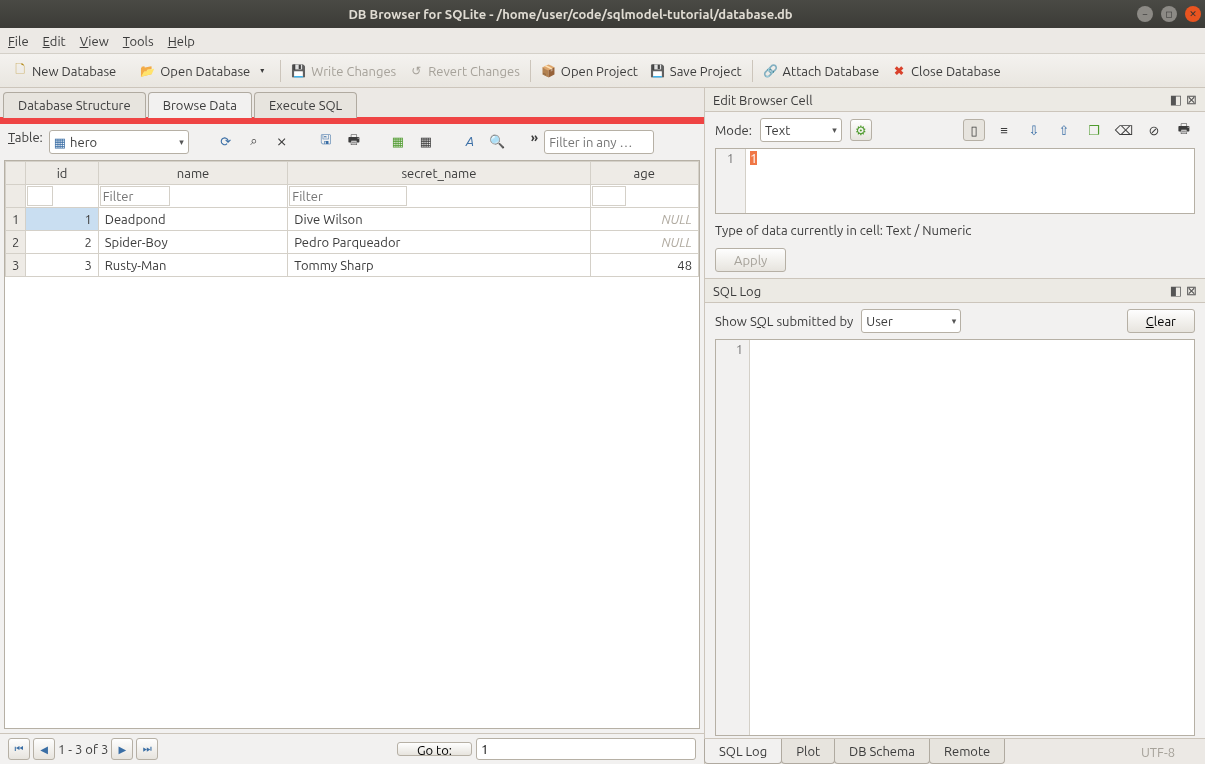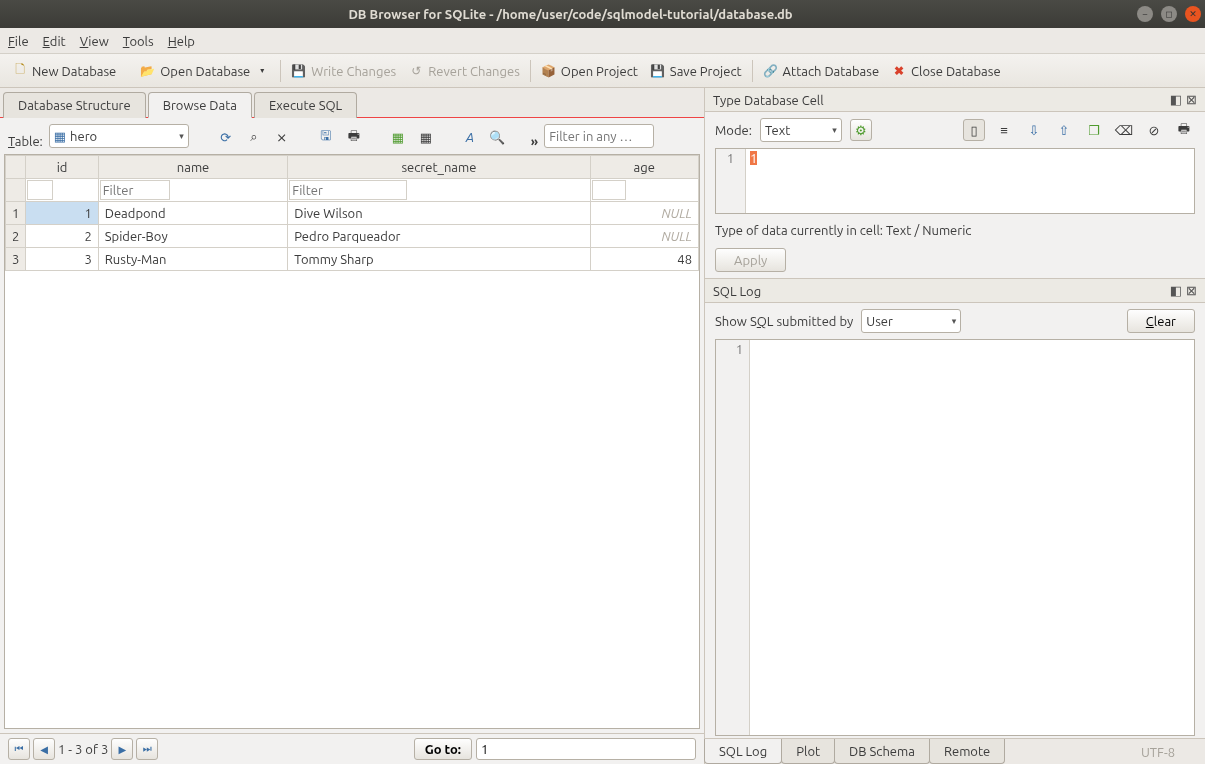--- a/index.html
+++ b/index.html
@@ -26,27 +26,27 @@
   .tb-btn .ic { width:16px; height:16px; display:flex; align-items:center; justify-content:center; font-size:12px; }
   .tb-sep { flex:0 0 1px; background:#ccc5bb; height:22px; margin:0 4px; }
   .tb-sep-wide { flex:0 0 12px; }
 
   
   .main { display:flex; height: calc(764px - 28px - 26px - 34px); }
   .left { flex: 0 0 704px; display:flex; flex-direction:column; }
   .right { flex: 1; display:flex; flex-direction:column; border-left:1px solid #ccc5bb; }
 
   
-  .tabs { display:flex; background:#ece9e5; border-bottom:1px solid #ef4444; padding-top:3px; }
+  .tabs { display:flex; background:#ece9e5; border-bottom:7px solid #ef4444; padding-top:3px; }
   .tab { padding: 5px 14px; border:1px solid #b0aaa0; border-bottom:none; background:#e7e4de; margin-right:-1px; margin-left:3px; border-radius:4px 4px 0 0; position:relative; top:1px; }
   .tab.active { background:#f2f1f0; border-bottom:1px solid #f2f1f0; font-weight:normal; }
 
   
   .browse { flex:1; display:flex; flex-direction:column; padding:0; }
-  .browse-toolbar { display:flex; align-items:flex-end; padding:6px 8px; gap:6px; }
+  .browse-toolbar { display:flex; align-items:flex-start; padding:6px 8px; gap:6px; }
   .lbl { white-space:nowrap; }
   .combo { border:1px solid #b6b0a5; background:#fff; height:24px; display:flex; align-items:center; padding:0 4px; gap:4px; border-radius:3px; min-width:140px; }
   .combo .drop { margin-left:auto; font-size:9px; color:#555; }
   .icbtn { width:22px; height:22px; display:flex; align-items:center; justify-content:center; border-radius:3px; }
   .tinput { border:1px solid #b6b0a5; height:24px; padding:0 4px; background:#fff; border-radius:3px; width:110px; }
 
   
   .grid-wrap { flex:1; margin:0 4px 4px 4px; border:1px solid #b6b0a5; background:#fff; overflow:hidden; display:flex; flex-direction:column; }
   table.grid { border-collapse: collapse; width:auto; }
   .grid th, .grid td { border:1px solid #d4d0c8; padding:3px 6px; text-align:left; height:23px; background:#fff; }
@@ -55,21 +55,21 @@
   .grid td.num { text-align:right; }
   .grid td.null { color:#b0aaa0; font-style:italic; text-align:right;margin-left:25px; }
   .grid input.filt { border:1px solid #d4d0c8; width:100%; height:20px; padding:0 2px; background:#fff; color:#888; }
   .grid td.sel { background:#c9def1; }
 
   
   .pager { display:flex; align-items:center; padding:4px 8px; border-top:1px solid #ccc5bb; gap:3px; }
   .pg-btn { width:22px; height:22px; border:1px solid #b6b0a5; background:linear-gradient(#fefefe,#e7e4de); border-radius:3px; display:flex; align-items:center; justify-content:center; font-size:10px; color:#3a6ea5; }
   .goto { margin-left:auto; display:flex; align-items:center; gap:4px; }
   .goto-in { border:1px solid #b6b0a5; height:22px; width:220px; padding:0 4px; background:#fff; border-radius:3px; }
-  .goto-btn { border:1px solid #b6b0a5; background:linear-gradient(#fefefe,#e7e4de); height:22px; padding:0 10px; border-radius:3px;font-weight:bold; }
+  .goto-btn { border:1px solid #b6b0a5; background:linear-gradient(#fefefe,#e7e4de); height:14px; padding:0 19px; border-radius:3px; }
 
   
   .panel-title { padding:4px 8px; display:flex; align-items:center; background:#eceae4; border-bottom:1px solid #ccc5bb; }
   .panel-title .pt-icons { margin-left:auto; display:flex; gap:4px; font-size:9px; color:#555; }
   .edit-cell { padding:6px 10px; display:flex; flex-direction:column; gap:6px; border-bottom:1px solid #ccc5bb; }
   .ec-toolbar { display:flex; align-items:center; gap:8px; }
   .ec-icons { display:flex; gap:8px; margin-left:auto; align-items:center; }
   .ec-textwrap { display:flex; border:1px solid #b6b0a5; background:#fff; height:66px; }
   .ec-gutter { width:30px; background:#f2f1f0; border-right:1px solid #d4d0c8; text-align:center; padding-top:2px; color:#777; }
   .ec-text { flex:1; padding:2px 4px; }
@@ -257,21 +257,21 @@
           <button class="goto-btn">Go to:</button>
           <input class="goto-in" value="1" style="">
         </div>
       </div>
     </div>
   </div>
 
   <div class="right">
 
     <div class="panel-title">
-      <span>Type Database Cell</span>
+      <span>Edit Browser Cell</span>
       <div class="pt-icons">
         <span>◧</span>
         <span>⊠</span>
       </div>
     </div>
 
     <div class="edit-cell">
       <div class="ec-toolbar">
         <span class="lbl">Mode:</span>
         <div class="combo" style="min-width:82px;">

